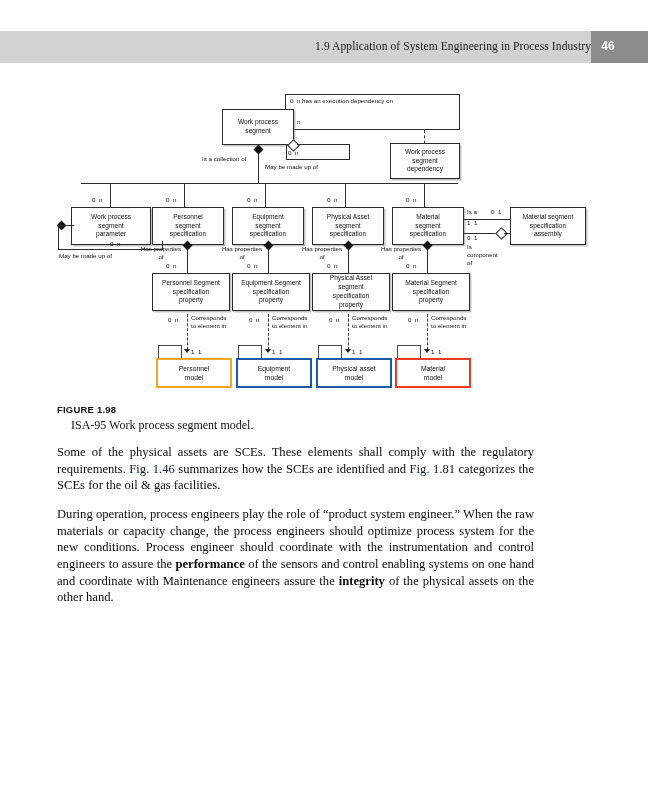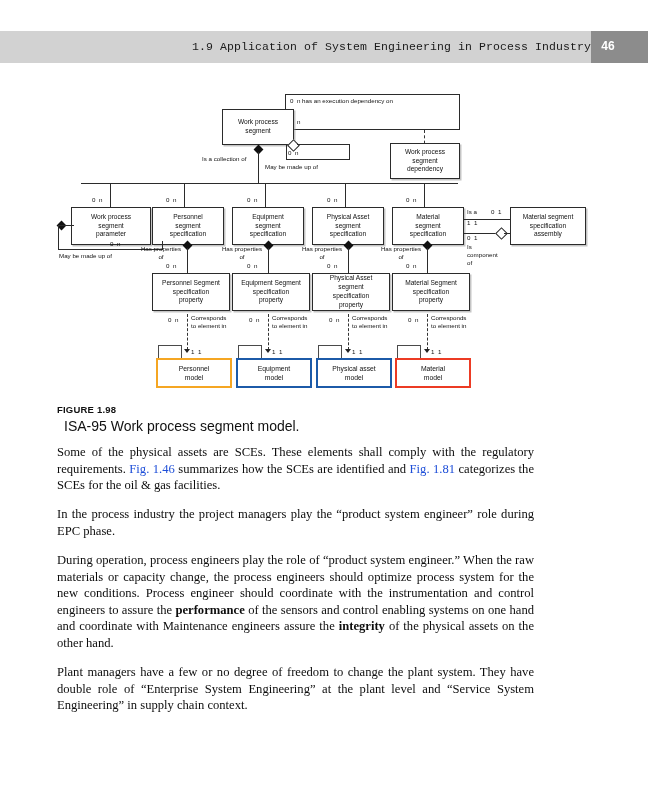--- a/index.html
+++ b/index.html
@@ -8,21 +8,21 @@
     font-family:"Liberation Serif", serif;
     position:relative;overflow:hidden;
   }
   
   .header-bar{
     position:absolute;left:0;top:31px;width:648px;height:32px;
     background:#d2d2d2;
   }
   .header-title{
     position:absolute;right:57px;top:40px;
-    font-family:Liberation Mono, monospace;
+    font-family:Liberation Serif, serif;
     font-size:11.5px;color:#1a1a1a;letter-spacing:.1px;
     white-space:nowrap;
   }
   .page-num-block{
     position:absolute;left:591px;top:31px;width:57px;height:32px;
     background:#8c8c8c;
   }
   .page-num{
     position:absolute;left:591px;top:39px;width:34px;
     text-align:center;
@@ -79,35 +79,35 @@
     border-top:4px solid #222;
   }
 
   
   .fig-label{
     position:absolute;left:57px;top:404px;
     font-family:"Liberation Sans", sans-serif;
     font-size:9.5px;font-weight:bold;color:#111;letter-spacing:.2px;
   }
   .fig-caption{
-    position:absolute;left:64px;top:418px;
-    font-family:Liberation Sans, sans-serif;
-    font-size:14px;color:#111;
+    position:absolute;left:71px;top:418px;
+    font-family:Liberation Serif, serif;
+    font-size:12px;color:#111;
   }
 
   
   .body{
     position:absolute;left:57px;top:444px;width:477px;
     font-family:"Liberation Serif", serif;
     font-size:12.6px;line-height:16.6px;color:#0d0d0d;
     text-align:justify;
   }
   .body p{margin:0 0 12.5px 0;text-align:justify;}
   .body p:last-child{margin-bottom:0;}
-  .xref{color:#1d4ed8;}
+  .xref{color:#0f172a;}
   .body b{font-weight:bold;}
 </style>
 </head>
 <body>
 
 <div class="header-bar" style="background: rgb(210, 210, 210);"></div>
 <div class="header-title">1.9  Application of System Engineering in Process Industry</div>
 <div class="page-num-block" style="background: rgb(140, 140, 140);"></div>
 <div class="page-num">46</div>
 
@@ -272,16 +272,14 @@
   <div class="model-box" style="left:395px;top:272px;width:76px;height:30px;white-space:pre-line;border-color:#ec3b24;">Material
 model</div>
 
 </div>
 
 <div class="fig-label">FIGURE 1.98</div>
 <div class="fig-caption">ISA-95 Work process segment model.</div>
 
 <div class="body">
     <p><span>Some of the physical assets are SCEs. These elements shall comply with the regulatory requirements. </span><span class="xref">Fig. 1.46</span><span> summarizes how the SCEs are identified and </span><span class="xref">Fig. 1.81</span><span> categorizes the SCEs for the oil &amp; gas facilities.</span></p>
-    <p><span>In the process industry the project managers play the “product system engineer” role during EPC phase.</span></p>
     <p><span>During operation, process engineers play the role of “product system engineer.” When the raw materials or capacity change, the process engineers should optimize process system for the new conditions. Process engineer should coordinate with the instrumentation and control engineers to assure the </span><b>performance</b><span> of the sensors and control enabling systems on one hand and coordinate with Maintenance engineers assure the </span><b>integrity</b><span> of the physical assets on the other hand.</span></p>
-    <p><span>Plant managers have a few or no degree of freedom to change the plant system. They have double role of “Enterprise System Engineering” at the plant level and “Service System Engineering” in supply chain context.</span></p>
   </div>
 
 </body></html>

